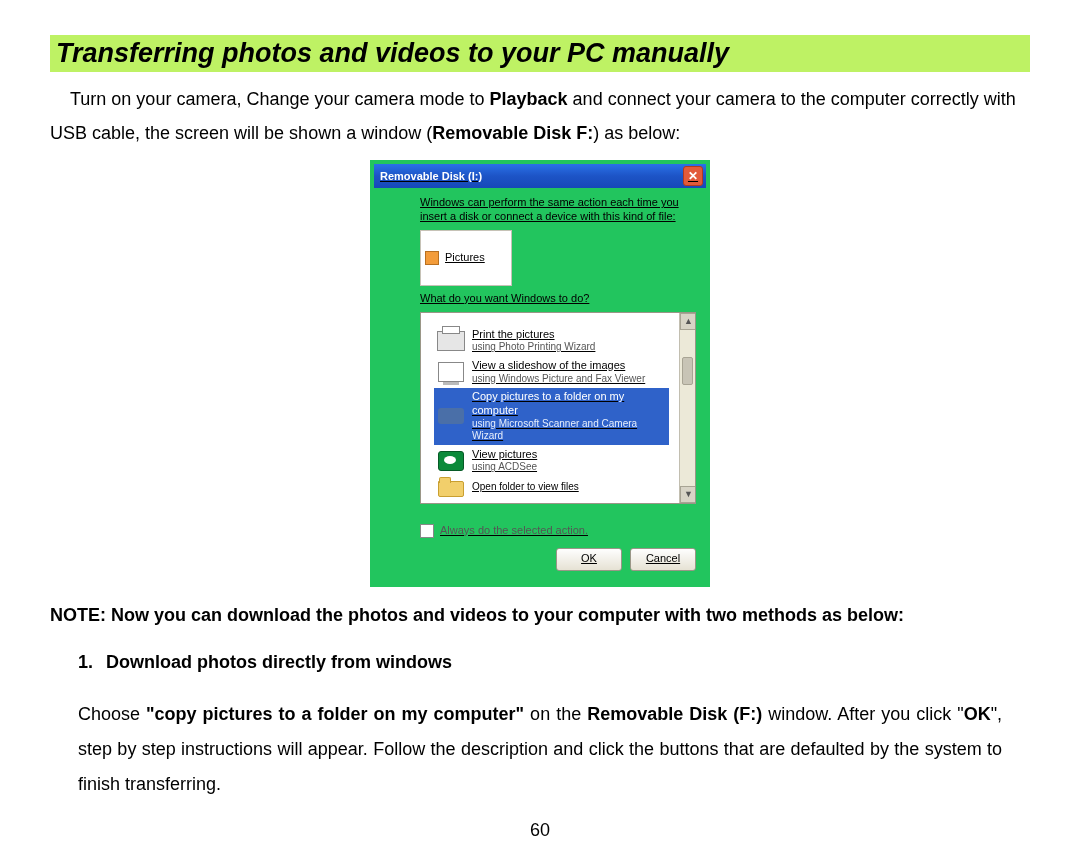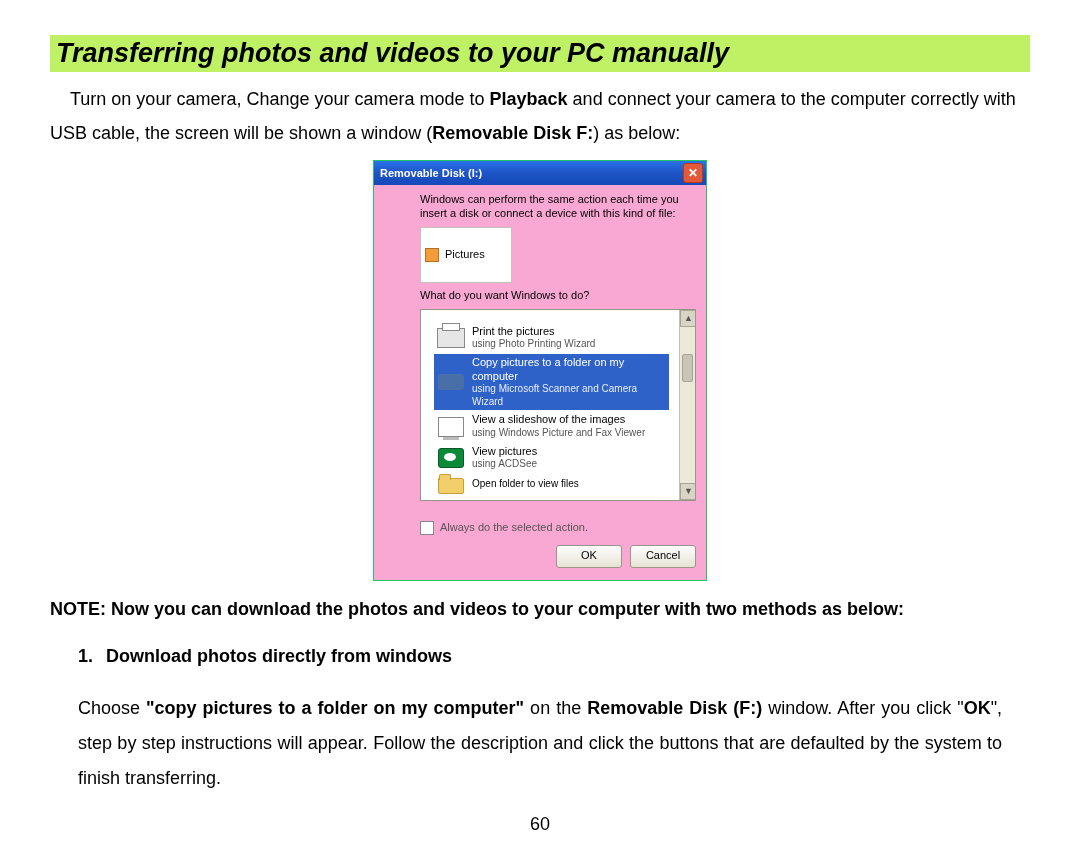--- a/index.html
+++ b/index.html
@@ -54,25 +54,26 @@
   b, strong { font-weight: bold; }
 
   
   .dialog-wrap {
     display:flex;
     justify-content:center;
     margin: 6px 0 6px 0;
   }
   .dialog {
     width: 332px;
-    border: 1px solid #22c55e;
-    background: #f9a8d4;
+    border: 4px solid #22c55e;
+    background: #22c55e;
     font-family: Tahoma, Arial, sans-serif;
     font-size: 11px;
     line-height: 1.25;
+    text-decoration: underline;
   }
   .titlebar {
     height: 24px;
     background: linear-gradient(to bottom,#2a72e8 0%,#1d54c6 50%,#1648b8 100%);
     display:flex;
     align-items:center;
     justify-content:space-between;
     padding:0 3px 0 6px;
     color:#fff;
     font-weight:bold;
@@ -185,36 +186,36 @@
         <div class="option-list">
           <div class="opt">
             <div class="opt-ico">
                 <div class="ico-printer"></div>
               </div>
             <div class="opt-txt">
                 <span class="t1">Print the pictures</span>
                 <span class="t2">using Photo Printing Wizard</span>
               </div>
           </div>
+          <div class="opt">
+            <div class="opt-ico">
+                <div class="ico-screen"></div>
+              </div>
+            <div class="opt-txt">
+                <span class="t1">View a slideshow of the images</span>
+                <span class="t2">using Windows Picture and Fax Viewer</span>
+              </div>
+          </div>
           <div class="opt selected">
             <div class="opt-ico">
                 <div class="ico-camera"></div>
               </div>
             <div class="opt-txt">
                 <span class="t1">Copy pictures to a folder on my computer</span>
                 <span class="t2">using Microsoft Scanner and Camera Wizard</span>
-              </div>
-          </div>
-          <div class="opt">
-            <div class="opt-ico">
-                <div class="ico-screen"></div>
-              </div>
-            <div class="opt-txt">
-                <span class="t1">View a slideshow of the images</span>
-                <span class="t2">using Windows Picture and Fax Viewer</span>
               </div>
           </div>
           <div class="opt">
             <div class="opt-ico">
                 <div class="ico-eye"></div>
               </div>
             <div class="opt-txt">
                 <span class="t1">View pictures</span>
                 <span class="t2">using ACDSee</span>
               </div>

